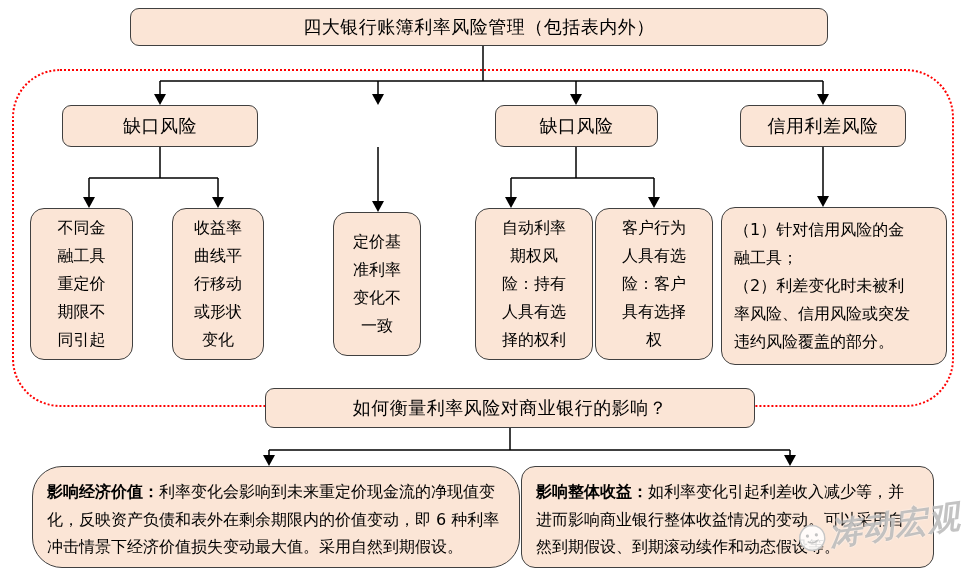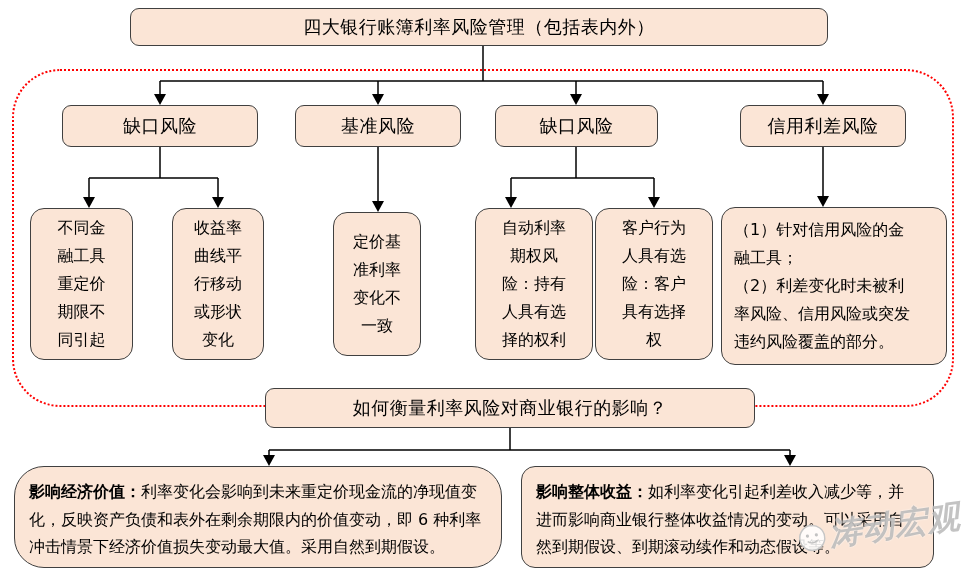--- a/index.html
+++ b/index.html
@@ -30,21 +30,21 @@
   .d-opt1{left:452px;top:208px;width:118px;height:152px;margin-left:23px;}
   .d-opt2{left:595px;top:208px;width:118px;height:152px;}
   .d-credit1{left:721px;top:207px;width:226px;height:158px;
     justify-content:flex-start;text-align:left;padding:16px 12px;font-size:16px;line-height:1.75;}
   .q-box{left:265px;top:388px;width:490px;height:40px;}
   .out-box{
     top:466px;height:102px;border-radius:14px;
     align-items:flex-start;justify-content:flex-start;text-align:left;
     padding:11px 14px;font-size:16px;line-height:1.72;font-weight:400;display:block;
   }
-  .out-left{left:14px;width:488px;border-radius:30px;}
+  .out-left{left:32px;width:488px;border-radius:30px;}
   .out-right{left:521px;width:413px;}
   .lead{font-weight:700;}
   .watermark{
     position:absolute;left:798px;top:506px;z-index:3;display:flex;align-items:center;gap:4px;
     transform:rotate(-8deg);pointer-events:none;
   }
   .wm-text{
     font-size:32px;font-weight:700;font-style:italic;letter-spacing:1px;
     color:rgba(172,172,172,0.72);text-shadow:0 0 2px rgba(255,255,255,0.9);white-space:nowrap;
   }
@@ -100,23 +100,20 @@
         <path d="M784 455 h12 l-6 11 z"></path>
     </g>
   </svg>
 
   <div class="box hd top-box">
     <span>四大银行账簿利率风险管理（包括表内外）</span>
   </div>
 
   <div class="box hd cat-gap">
     <span>缺口风险</span>
-  </div>
-  <div class="box hd cat-basis">
-    <span>基准风险</span>
   </div>
   <div class="box hd cat-option">
     <span>缺口风险</span>
   </div>
   <div class="box hd cat-credit">
     <span>信用利差风险</span>
   </div>
 
   <div class="box detail d-gap1">
     <span>不同金

